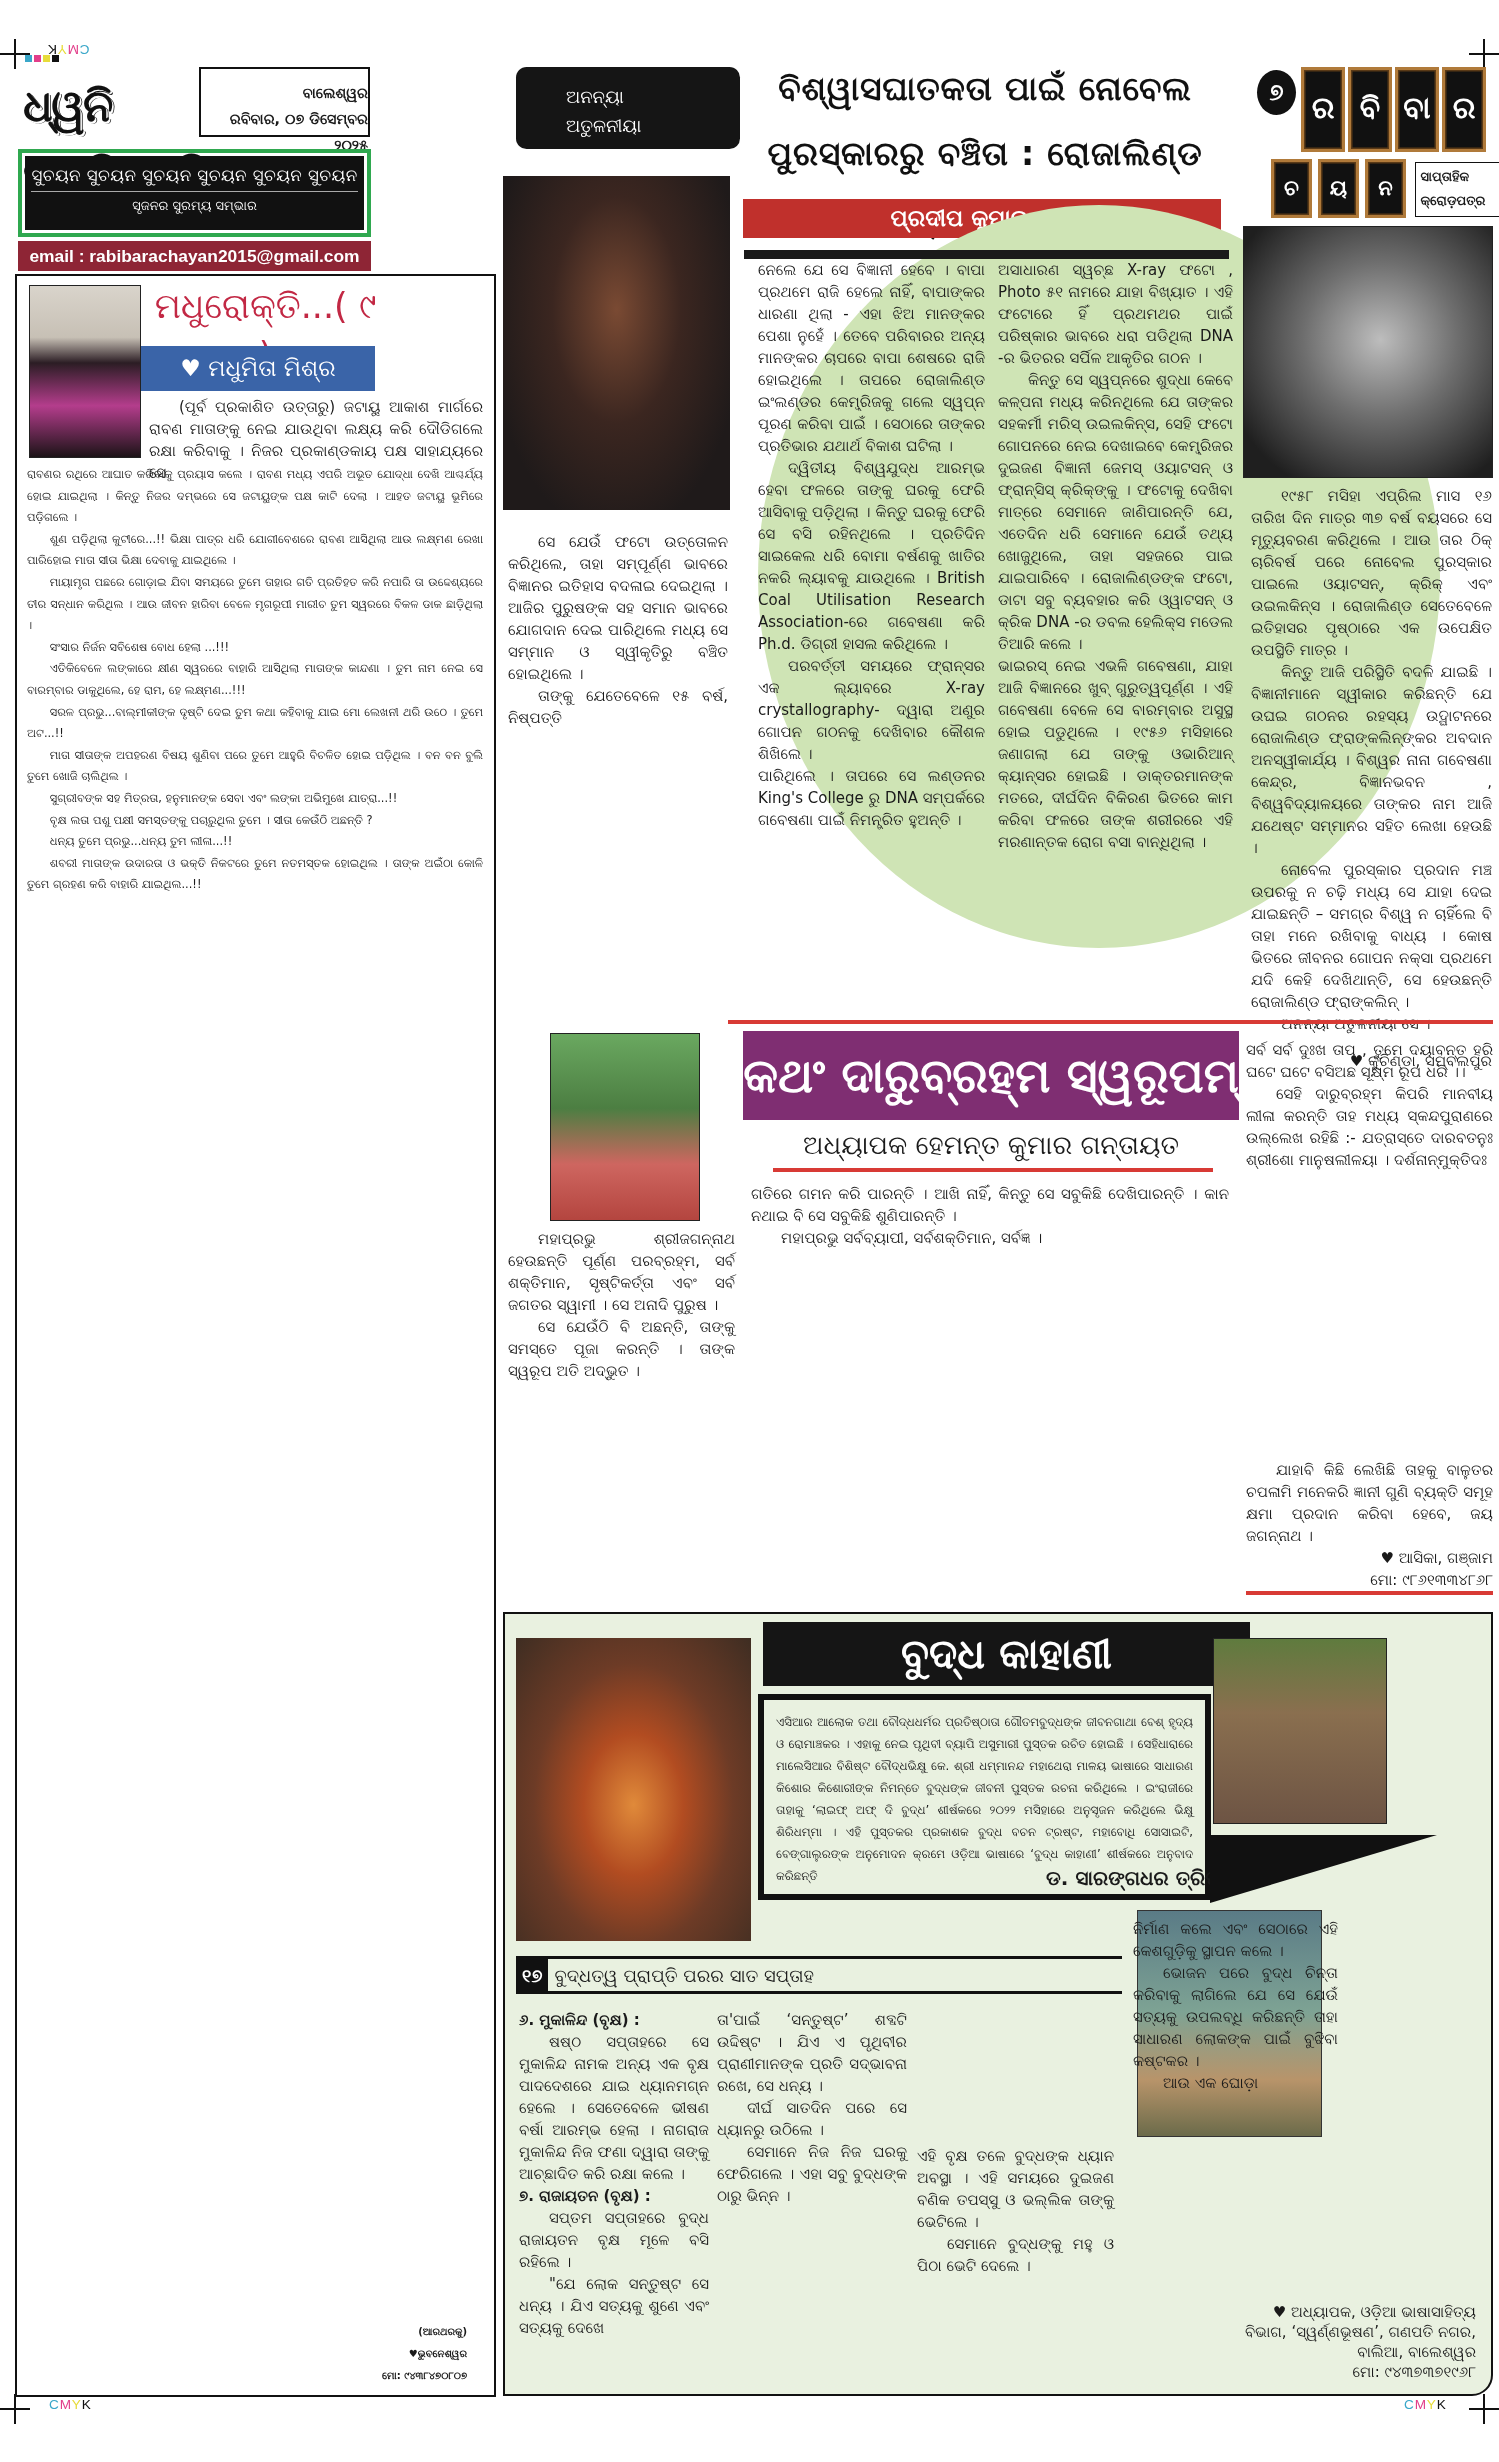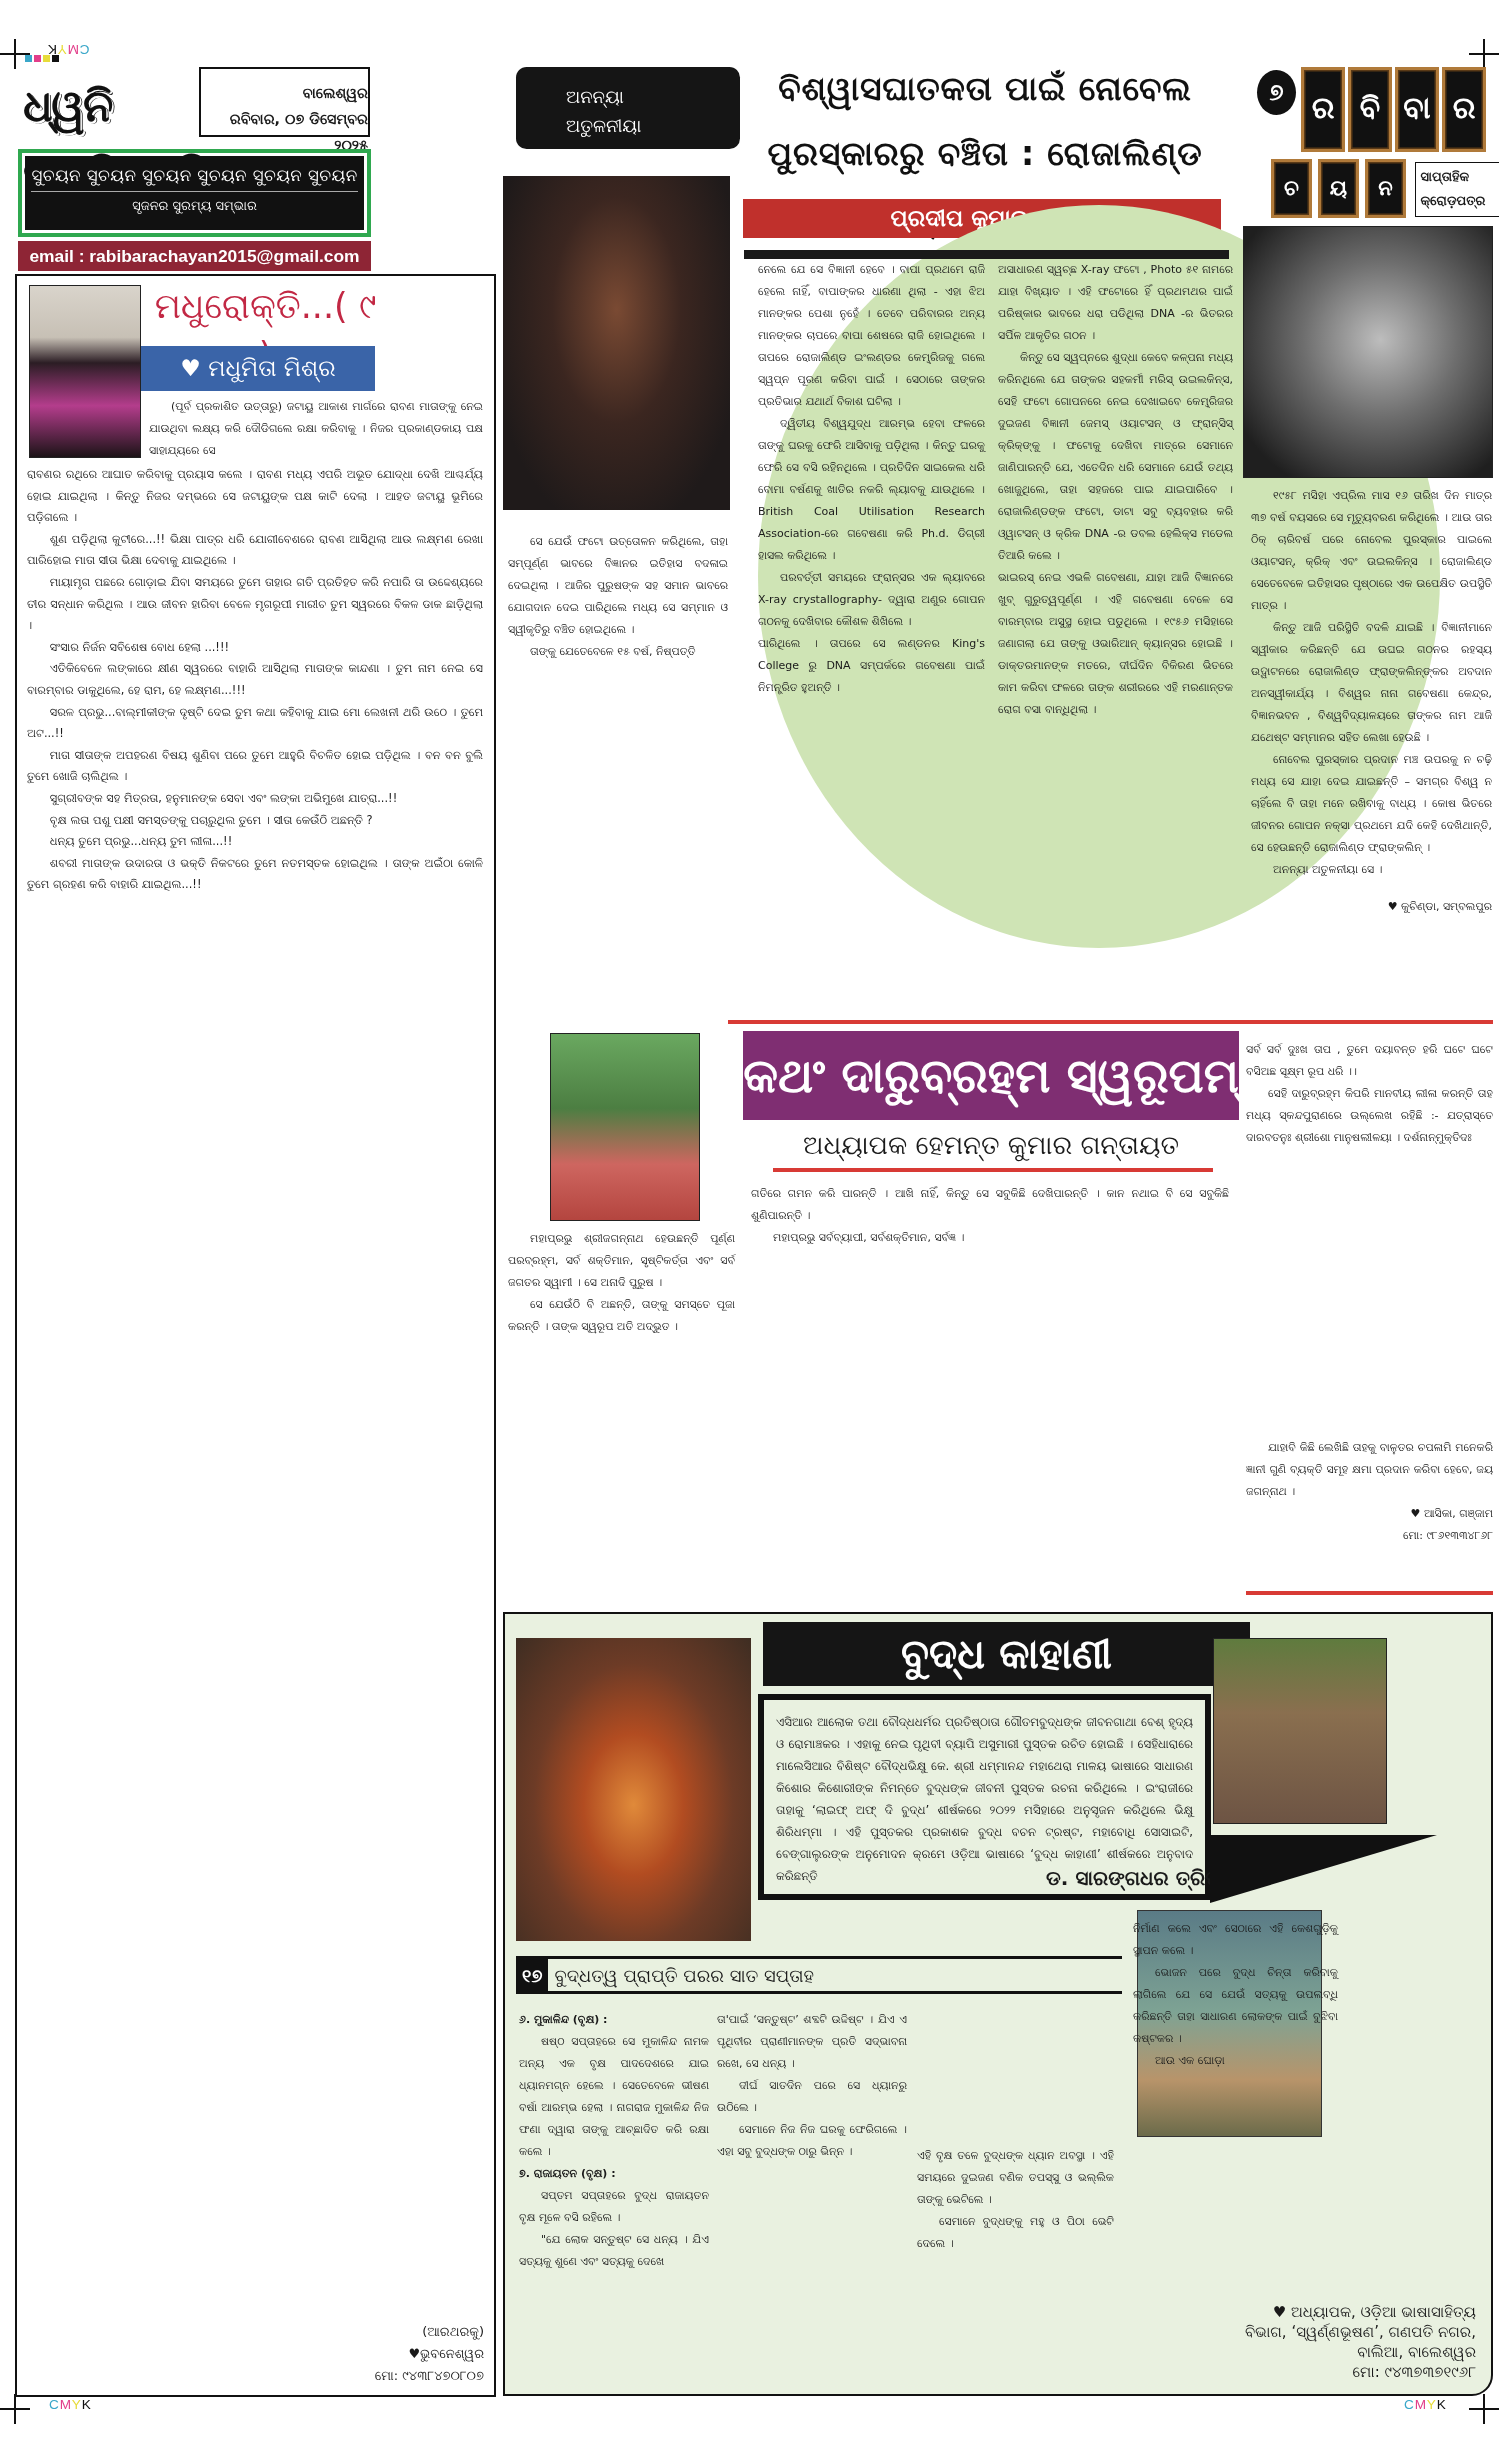--- a/index.html
+++ b/index.html
@@ -45,21 +45,21 @@
   .ph-hemanta { left: 550px; top: 1033px; width: 150px; height: 188px; background: linear-gradient(180deg,#6aa860 0%, #4c7e42 40%, #ce6660 70%, #b4453f 100%); border: 1.5px solid #222; }
   .ph-buddha { left: 516px; top: 1638px; width: 235px; height: 303px; background: radial-gradient(ellipse at 50% 55%, #e08a3a 0%, #b24c21 30%, #6d3b26 60%, #3e2d22 100%); }
   .ph-author-m { left: 1213px; top: 1638px; width: 174px; height: 186px; background: linear-gradient(180deg,#5f7b3e 0%, #8a6f4f 40%, #6d5444 100%); border: 1.5px solid #222; }
   .ph-painting { left: 1137px; top: 1910px; width: 185px; height: 227px; background: linear-gradient(180deg,#5a7b86 0%, #7ea394 45%, #b8946a 75%, #6b6b4a 100%); border: 1.5px solid #333; }
 
   
   .frame { position: absolute; border: 2.3px solid #111; }
   .green-bg { background: #e9f1e0; }
 
   
-  .col { position: absolute; font-size: 11px; line-height: 22px; text-align: justify; color: #1a1a1a; }
+  .col { position: absolute; font-size: 15px; line-height: 22px; text-align: justify; color: #1a1a1a; }
   .col p { text-indent: 2em; margin: 0; }
   .col p.noindent { text-indent: 0; }
   .sign { text-align: right; }
 
   
   .mr-title { left: 152px; top: 282px; width: 227px; color: #c22844; font-size: 35px; line-height: 49px; text-align: center; }
   .mr-author { left: 141px; top: 346px; width: 234px; height: 45px; background: #3a64a8; color: #fff; font-size: 23px; line-height: 45px; text-align: center; }
 
   
   .green-circle { left: 758px; top: 205px; width: 682px; height: 743px; border-radius: 50%; background: #cfe4b5; }
@@ -175,21 +175,21 @@
   <p>ମାୟାମୃଗ ପଛରେ ଗୋଡ଼ାଇ ଯିବା ସମୟରେ ତୁମେ ତାହାର ଗତି ପ୍ରତିହତ କରି ନପାରି ତା ଉଦ୍ଦେଶ୍ୟରେ ତୀର ସନ୍ଧାନ କରିଥିଲ । ଆଉ ଜୀବନ ହାରିବା ବେଳେ ମୃଗରୂପୀ ମାରୀଚ ତୁମ ସ୍ୱରରେ ବିକଳ ଡାକ ଛାଡ଼ିଥିଲା ।</p>
   <p>ସଂସାର ନିର୍ଜନ ସବିଶେଷ ବୋଧ ହେଲା ...!!!</p>
   <p>ଏତିକିବେଳେ ଲଙ୍କାରେ କ୍ଷୀଣ ସ୍ୱରରେ ବାହାରି ଆସିଥିଲା ମାତାଙ୍କ କାନ୍ଦଣା । ତୁମ ନାମ ନେଇ ସେ ବାରମ୍ବାର ଡାକୁଥିଲେ, ହେ ରାମ, ହେ ଲକ୍ଷ୍ମଣ...!!!</p>
   <p>ସରଳ ପ୍ରଭୁ...ବାଲ୍ମୀକୀଙ୍କ ଦୃଷ୍ଟି ଦେଇ ତୁମ କଥା କହିବାକୁ ଯାଇ ମୋ ଲେଖନୀ ଥରି ଉଠେ । ତୁମେ ଅଟ...!!</p>
   <p>ମାତା ସୀତାଙ୍କ ଅପହରଣ ବିଷୟ ଶୁଣିବା ପରେ ତୁମେ ଆହୁରି ବିଚଳିତ ହୋଇ ପଡ଼ିଥିଲ । ବନ ବନ ବୁଲି ତୁମେ ଖୋଜି ଚାଲିଥିଲ ।</p>
   <p>ସୁଗ୍ରୀବଙ୍କ ସହ ମିତ୍ରତା, ହନୁମାନଙ୍କ ସେବା ଏବଂ ଲଙ୍କା ଅଭିମୁଖେ ଯାତ୍ରା...!!</p>
   <p>ବୃକ୍ଷ ଲତା ପଶୁ ପକ୍ଷୀ ସମସ୍ତଙ୍କୁ ପଚାରୁଥିଲ ତୁମେ । ସୀତା କେଉଁଠି ଅଛନ୍ତି ?</p>
   <p>ଧନ୍ୟ ତୁମେ ପ୍ରଭୁ...ଧନ୍ୟ ତୁମ ଲୀଳା...!!</p>
   <p>ଶବରୀ ମାତାଙ୍କ ଉଦାରତା ଓ ଭକ୍ତି ନିକଟରେ ତୁମେ ନତମସ୍ତକ ହୋଇଥିଲ । ତାଙ୍କ ଅଇଁଠା କୋଳି ତୁମେ ଗ୍ରହଣ କରି ବାହାରି ଯାଇଥିଲ...!!</p>
 </div>
-<div class="col sign" style="left:305px;top:2321px;width:179px;font-size:13px;">
+<div class="col sign" style="left:288px;top:2321px;width:179px;font-size:10px;font-weight:bold;">
   <div>(ଆରଥରକୁ)</div>
   <div><span>♥</span><span>ଭୁବନେଶ୍ୱର</span></div>
   <div>ମୋ: ୯୪୩୮୪୭୦୮୦୭</div>
 </div>
 
 <div class="photo ph-hemanta"></div>
 <div class="abs katham-title">କଥଂ ଦାରୁବ୍ରହ୍ମ ସ୍ୱରୂପମ୍</div>
 <div class="abs katham-author">ଅଧ୍ୟାପକ ହେମନ୍ତ କୁମାର ଗନ୍ତାୟତ</div>
 <div class="redline" style="left:773px;top:1168px;width:440px;"></div>
 <div class="col" style="left:508px;top:1228px;width:227px;">

